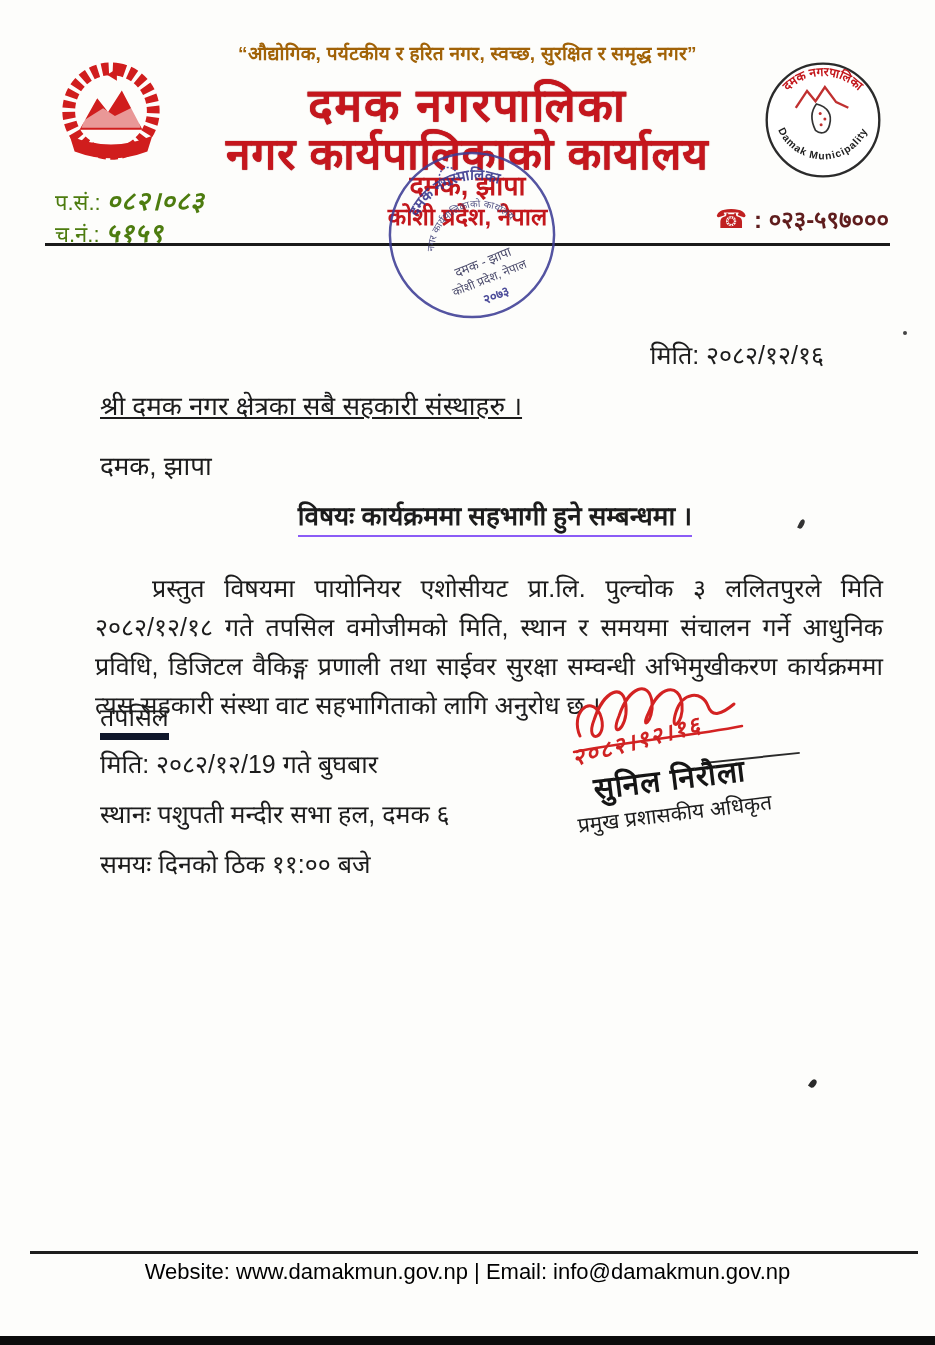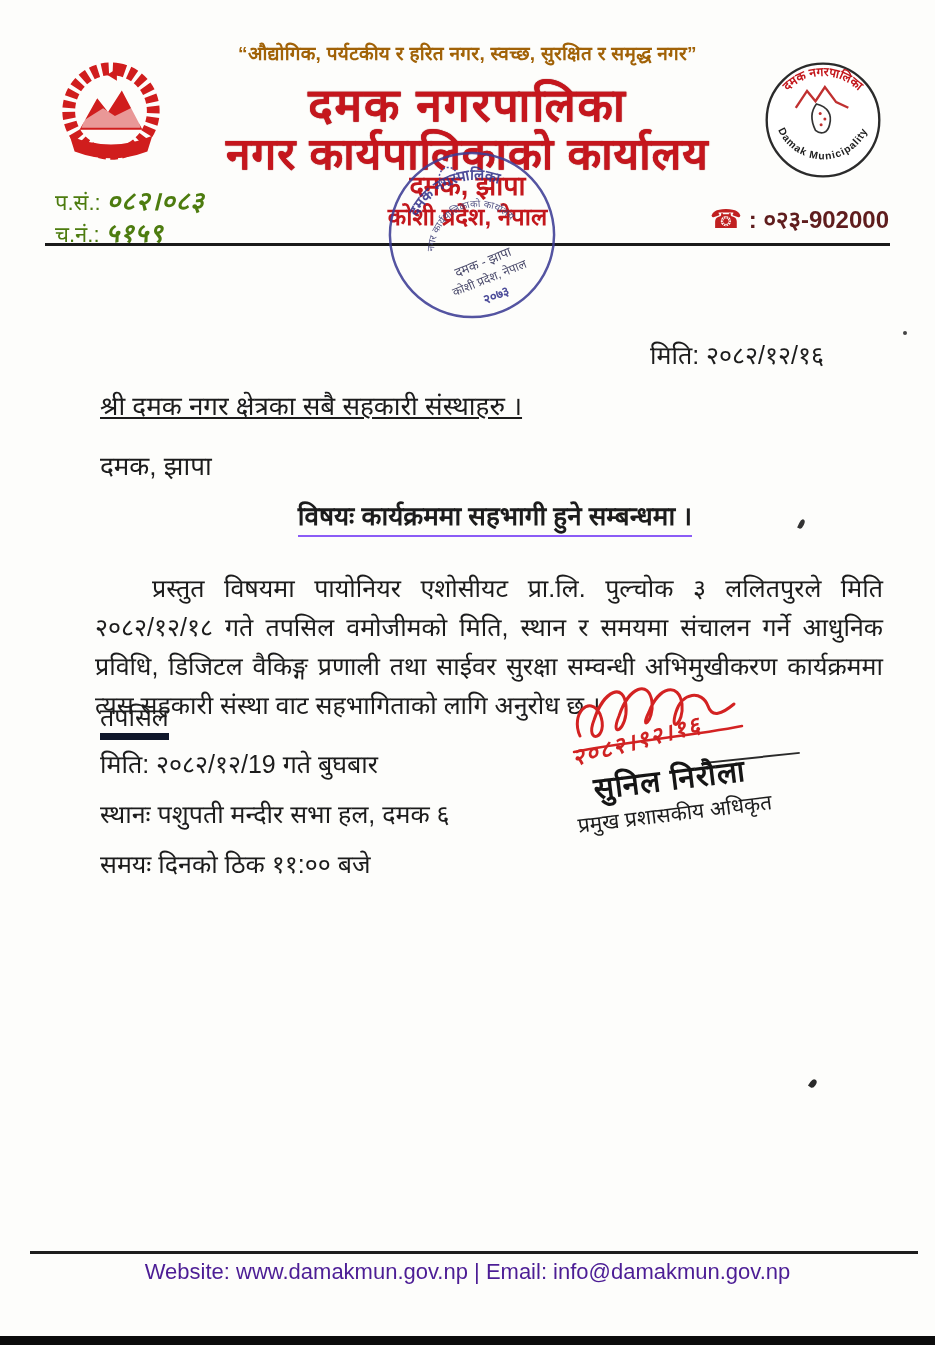--- a/index.html
+++ b/index.html
@@ -58,21 +58,21 @@
   .sig-scribble{left:562px;top:664px;width:250px;height:105px;}
   .sig-date{
     left:570px;top:724px;font-size:23px;font-weight:bold;font-style:italic;
     color:#cf2323;transform:rotate(-15deg);letter-spacing:2px;
   }
   .sig-dash{left:702px;top:757px;width:98px;height:2px;background:#2a2a2a;transform:rotate(-6deg);}
   .sig-name{left:593px;top:758px;font-size:30px;font-weight:bold;color:#151515;transform:rotate(-7deg);letter-spacing:1px;}
   .sig-title{left:577px;top:799px;font-size:21px;color:#1b1b1b;transform:rotate(-7deg);}
   
   .foot-rule{left:30px;top:1251px;width:888px;height:3px;background:#1d1d1d;}
-  .foot-text{left:0;right:0;top:1259px;text-align:center;font-size:22px;color:#4c1d95;}
+  .foot-text{left:0;right:0;top:1259px;text-align:center;font-size:22px;color:#000000;}
   .bottom-bar{left:0;top:1336px;width:935px;height:9px;background:#0c0c0c;}
   
   .speck1{left:799px;top:519px;width:5px;height:10px;background:#333;border-radius:50% 50% 50% 0;transform:rotate(25deg);}
   .speck2{left:810px;top:1079px;width:6px;height:9px;background:#2a2a2a;border-radius:50% 50% 50% 0;transform:rotate(35deg);}
   .speck3{left:903px;top:331px;width:4px;height:4px;background:#444;border-radius:50%;}
 </style>
 </head>
 <body>
 
 <div class="page">
@@ -117,21 +117,21 @@
     </div>
     <div>
       <span>च.नं.:</span>
       <span class="val">५१५९</span>
     </div>
   </div>
 
   <div class="abs phone">
     <span class="ph-icon">☎</span>
     <span>:</span>
-    <span>०२३-902000</span>
+    <span>०२३-५९७०००</span>
   </div>
 
   <div class="abs head-rule"></div>
 
   <div class="abs stamp-wrap">
     <svg width="178" height="178" viewBox="0 0 180 180">
       <defs>
         <path id="stArcA" d="M 25,100 A 65,65 0 0 1 155,100"></path>
         <path id="stArcB" d="M 45,108 A 45,45 0 0 1 135,108"></path>
       </defs>

